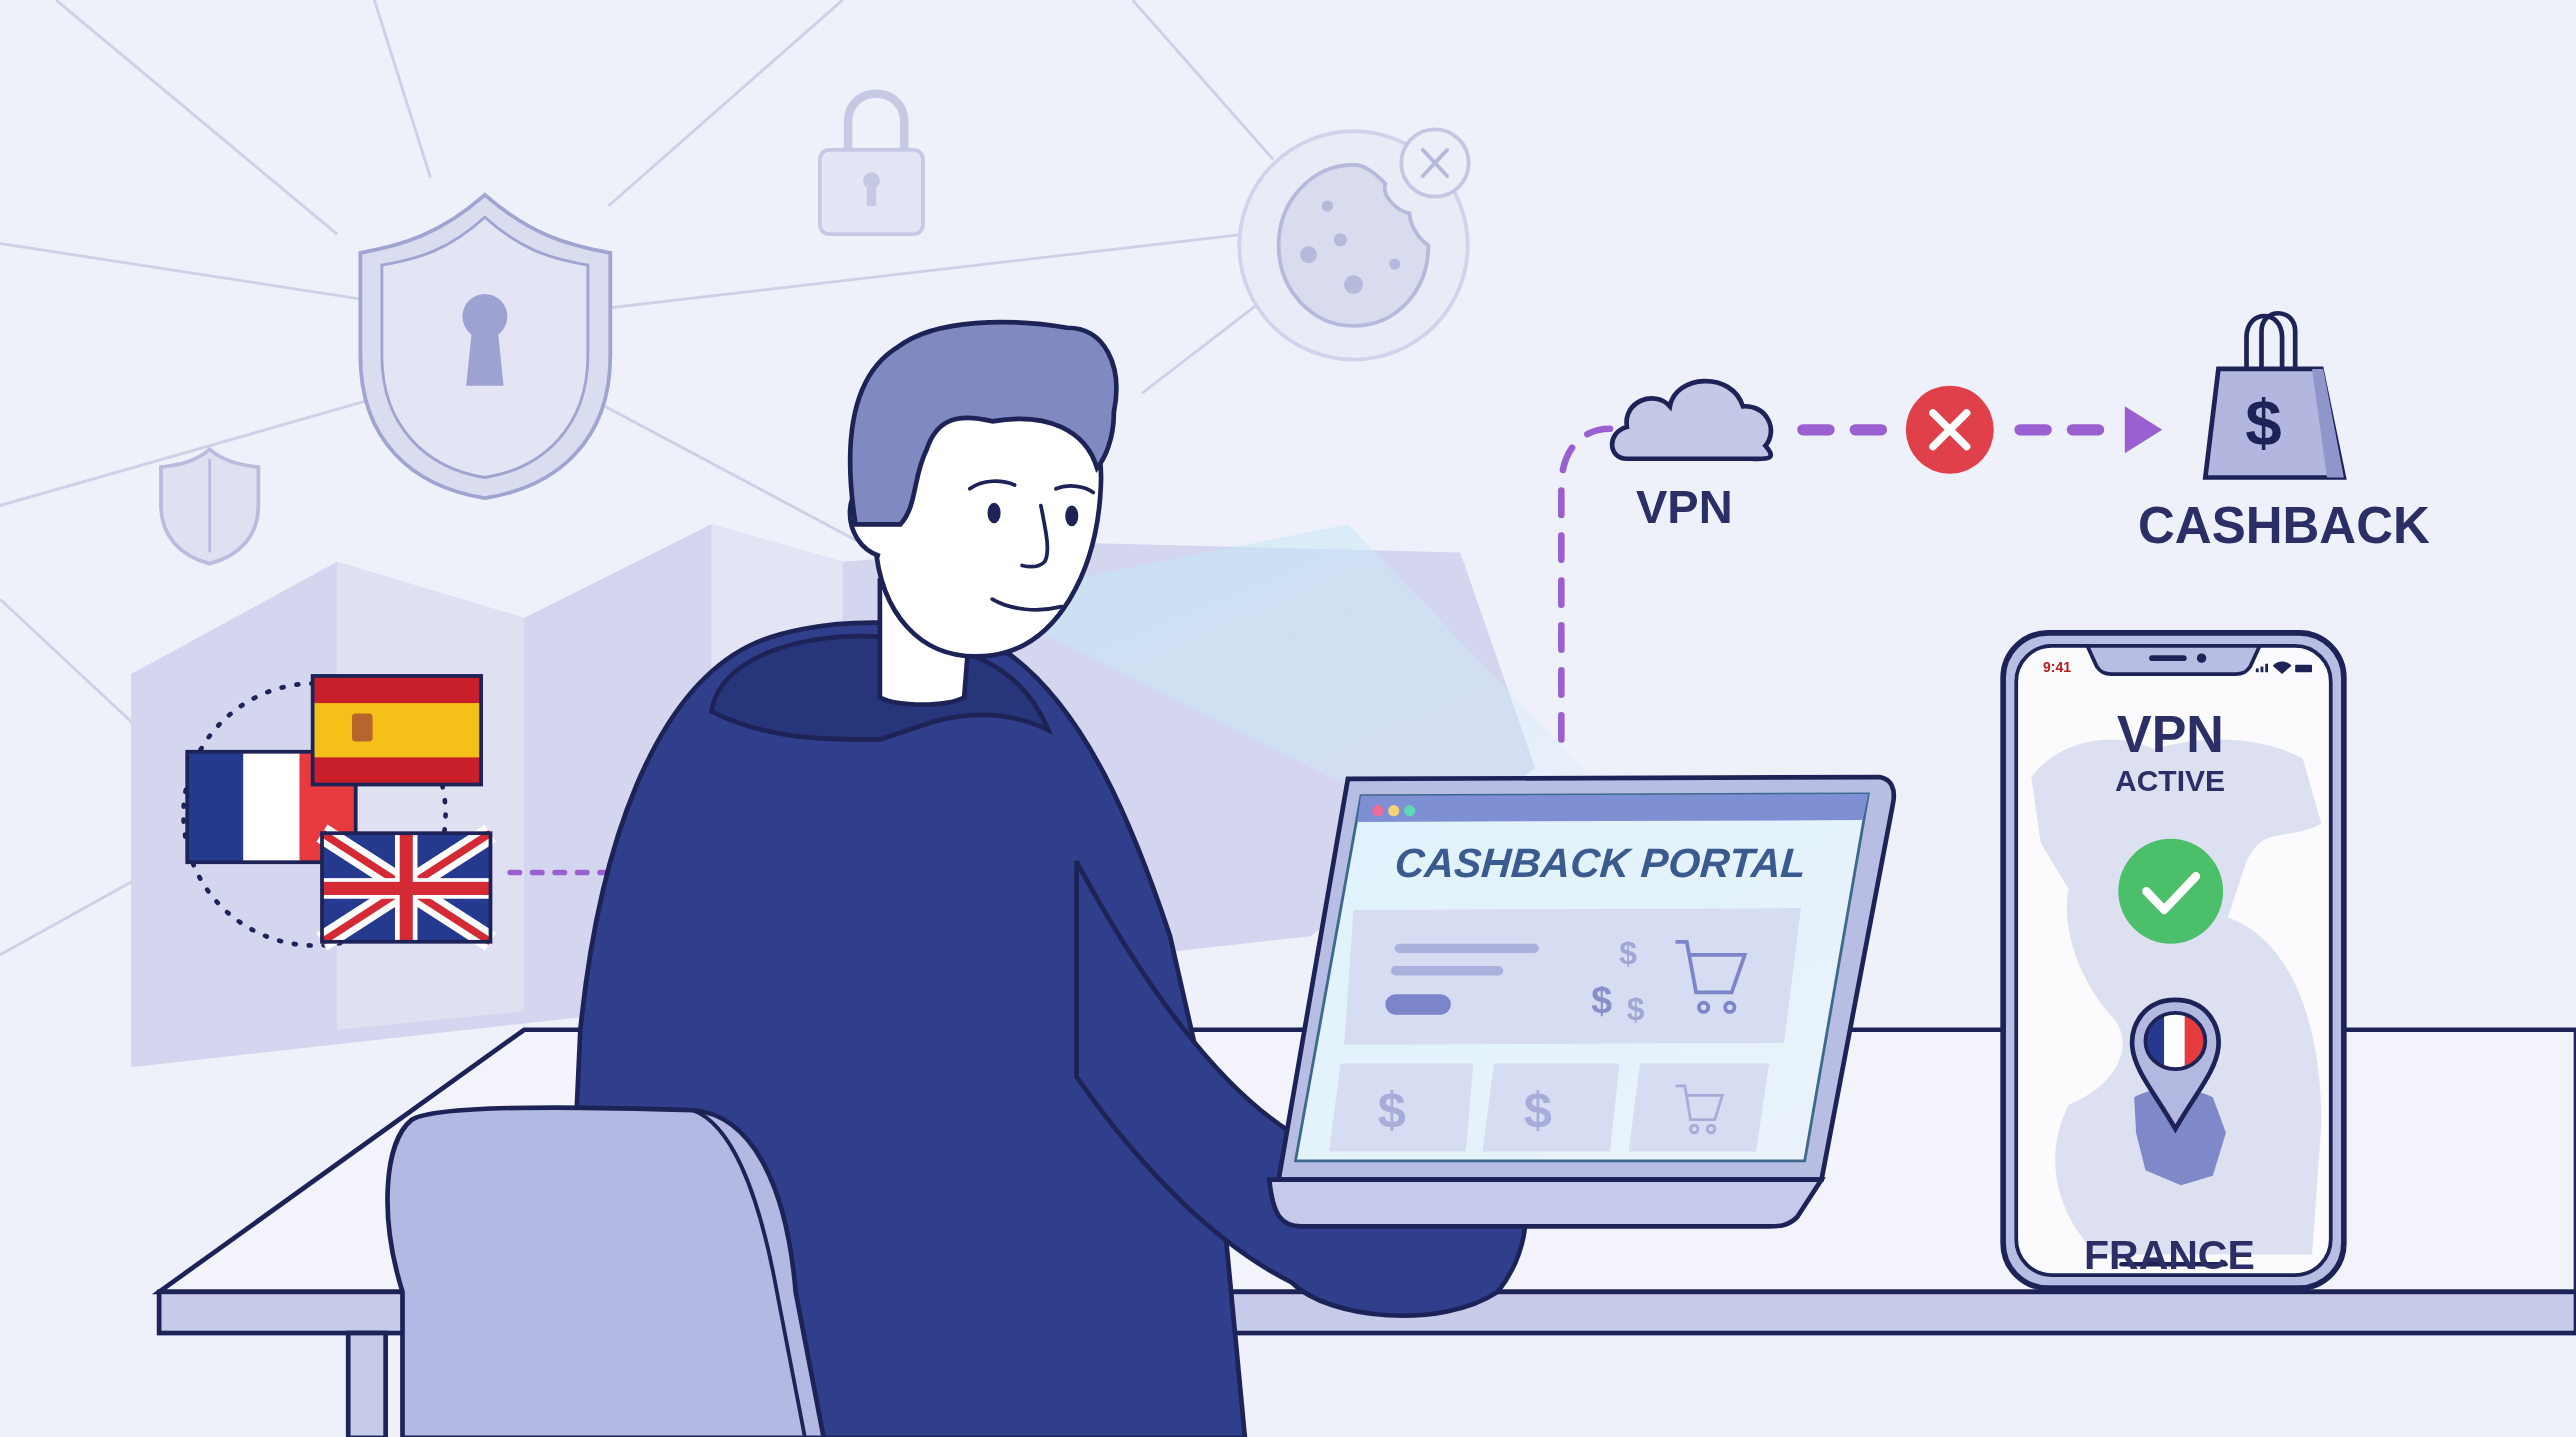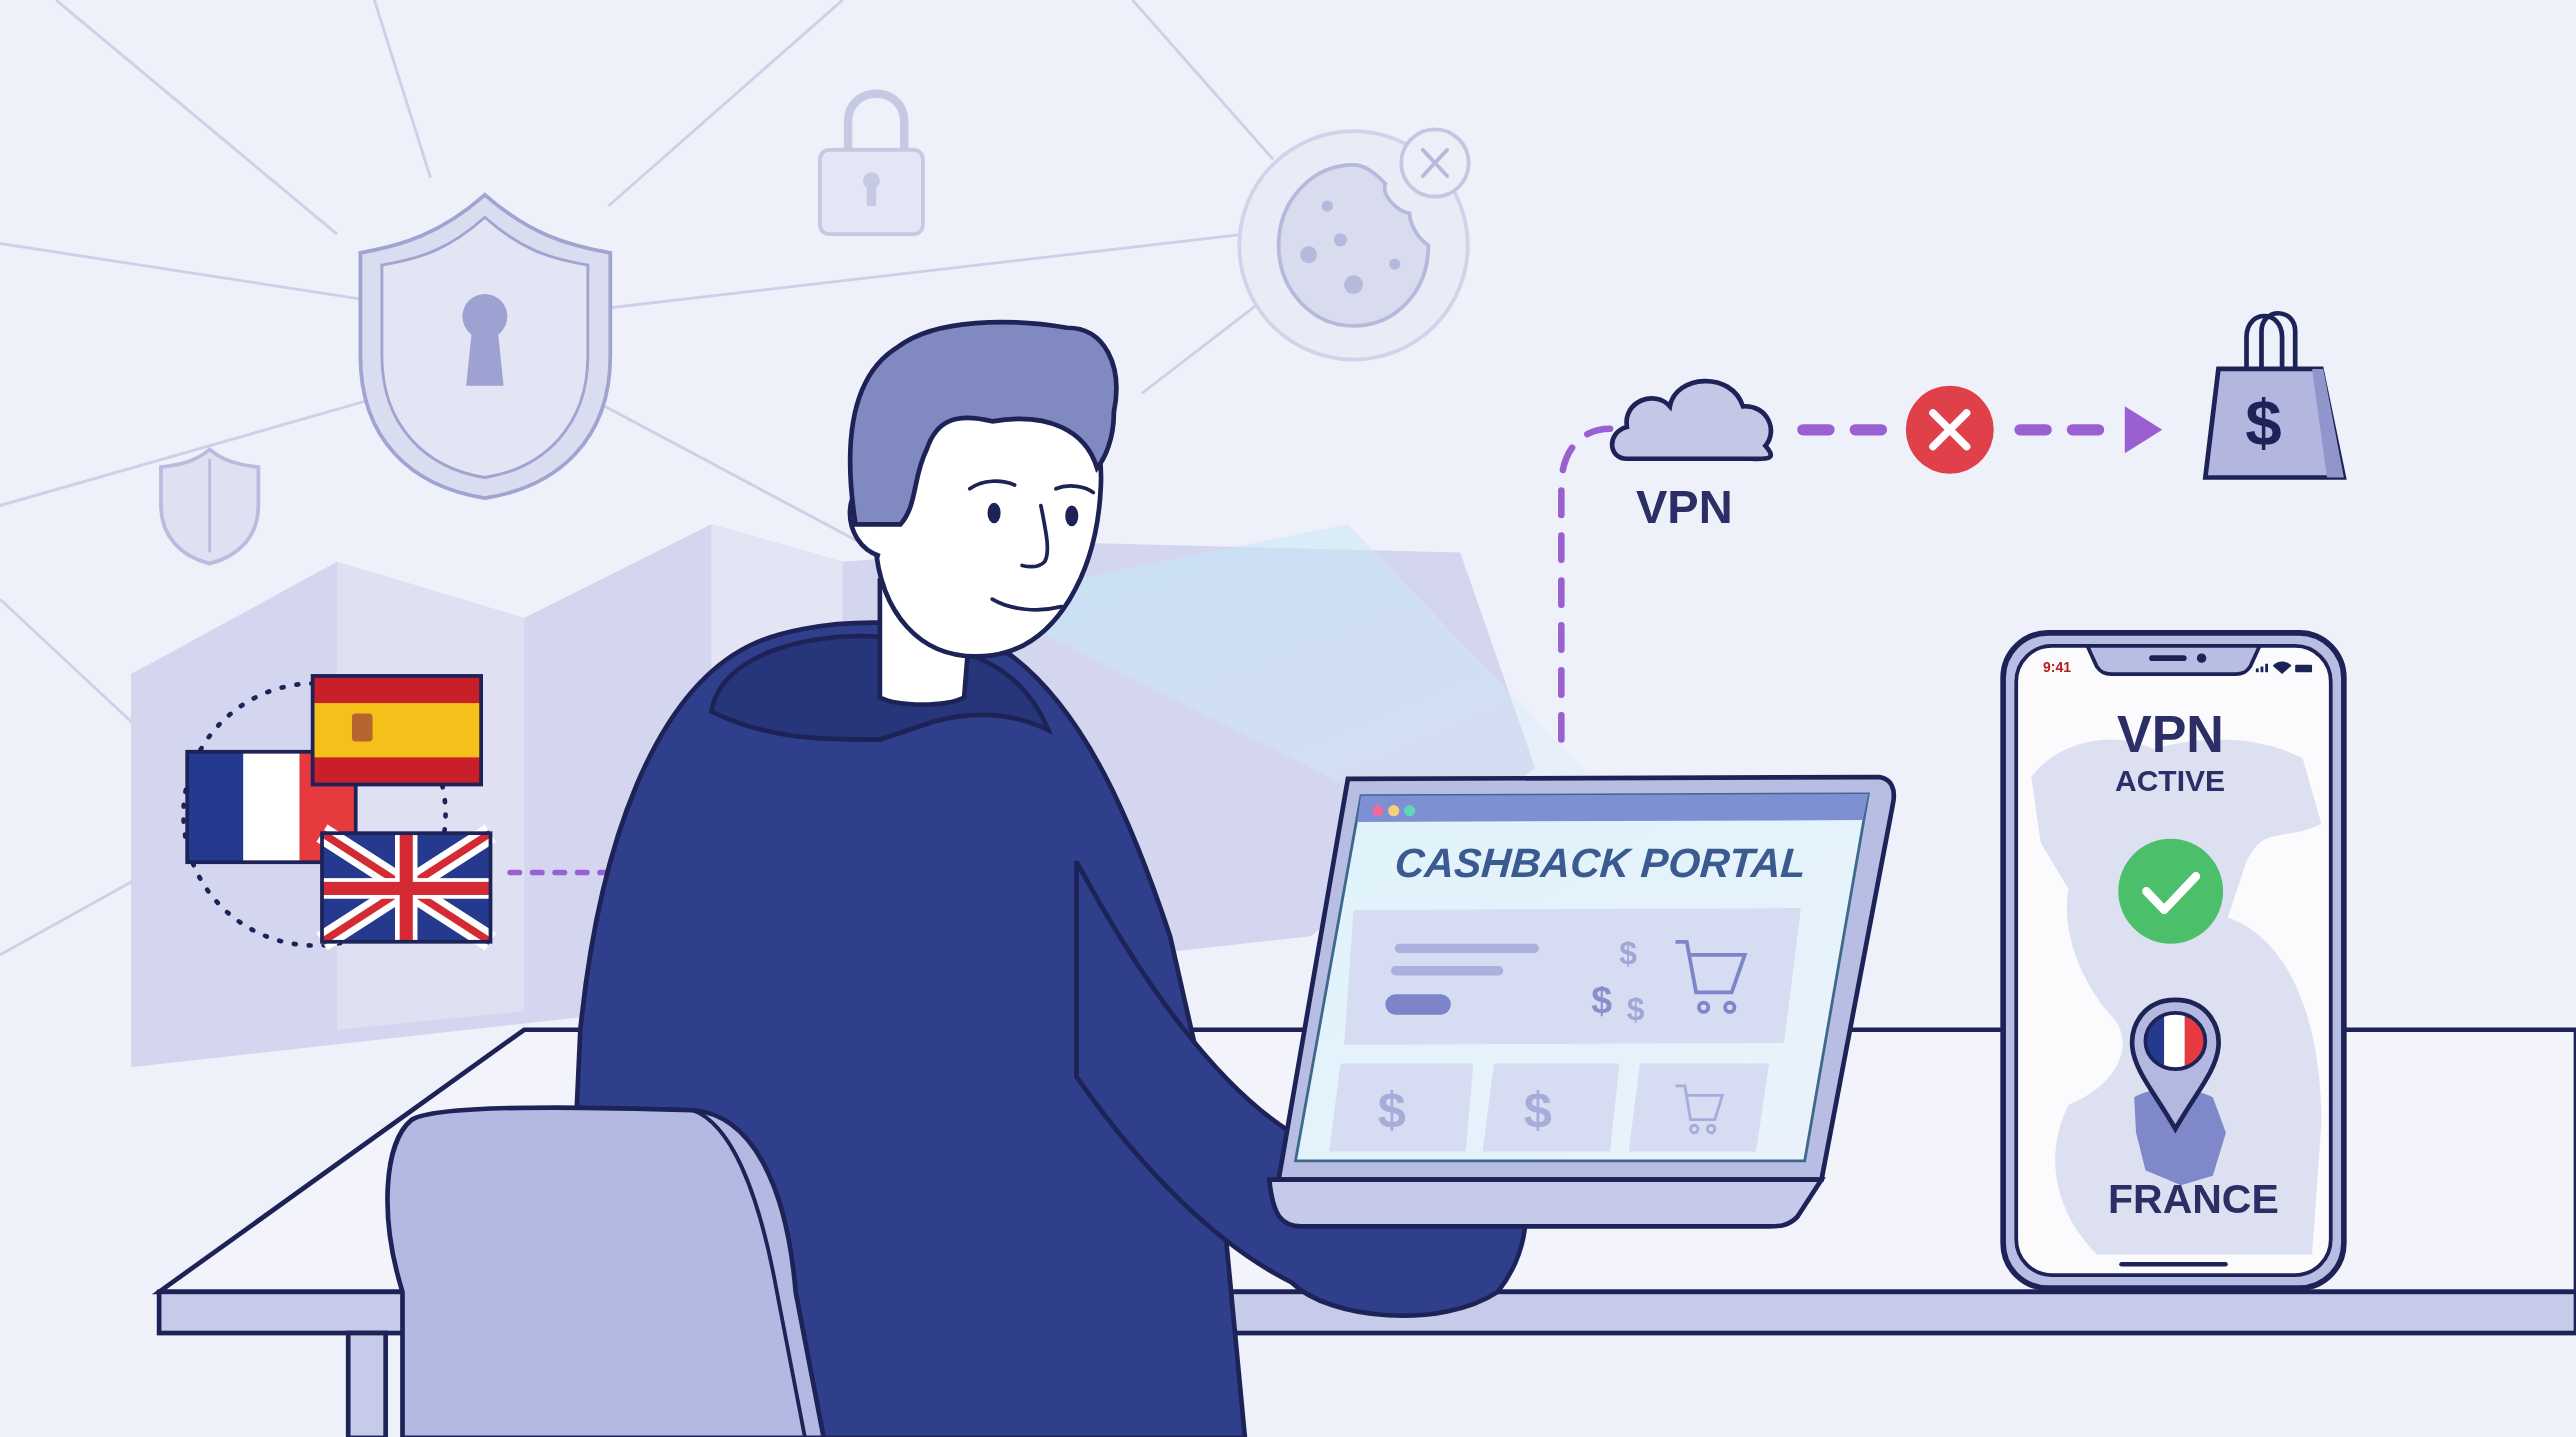--- a/index.html
+++ b/index.html
@@ -10,21 +10,21 @@
     }
     .stage { position: relative; width: 2576px; height: 1438px; }
     svg.scene { position: absolute; left: 0; top: 0; }
     .lbl { position: absolute; font-family: "Liberation Sans", sans-serif; font-weight: 700; white-space: nowrap; }
     .vpn-label { left: 1636px; top: 479px; font-size: 47px; color: #2b2f66; }
     .cashback-label { left: 2138px; top: 496px; font-size: 51px; color: #2b2f66; }
     .portal-title { left: 1395px; top: 840px; font-size: 41px; color: #3b5a8f; font-style: italic; transform: skewX(-4deg); }
     .phone-time { left: 2043px; top: 659px; font-size: 14px; color: #b91c1c; }
     .phone-vpn { left: 2117px; top: 704px; font-size: 52px; color: #2b2f66; }
     .phone-active { left: 2115px; top: 764px; font-size: 30px; color: #2b2f66; text-align: center; }
-    .phone-country { left: 2084px; top: 1176px; font-size: 41px; color: #2b2f66; margin-left: 24px; }
+    .phone-country { left: 2084px; top: 1232px; font-size: 41px; color: #2b2f66; }
   </style>
 </head>
 <body>
 
 <div class="stage">
 <svg class="scene" width="2576" height="1438" viewBox="0 0 2752 1536" xmlns="http://www.w3.org/2000/svg">
   <defs>
     <linearGradient id="screenGlow" x1="0" y1="0" x2="1" y2="1">
       <stop offset="0" stop-color="#dff3fb"></stop>
       <stop offset="1" stop-color="#eaf2fb"></stop>
@@ -246,19 +246,20 @@
           <rect x="2420" y="709" width="3" height="9"></rect>
     </g>
     <path d="M2428,711 C2434,705 2442,705 2448,711 L2438,720 Z" fill="#1d2357"></path>
     <rect x="2452" y="710" width="18" height="8" rx="1" fill="#1d2357"></rect>
 
     <rect x="2264" y="1348" width="116" height="5" rx="2.5" fill="#1d2357"></rect>
   </g>
 </svg>
 
 <div class="lbl vpn-label">VPN</div>
+<div class="lbl cashback-label">CASHBACK</div>
 <div class="lbl portal-title">CASHBACK PORTAL</div>
 <div class="lbl phone-time">9:41</div>
 <div class="lbl phone-vpn">VPN</div>
 <div class="lbl phone-active">ACTIVE</div>
 <div class="lbl phone-country">FRANCE</div>
 </div>
 
 
 </body></html>

